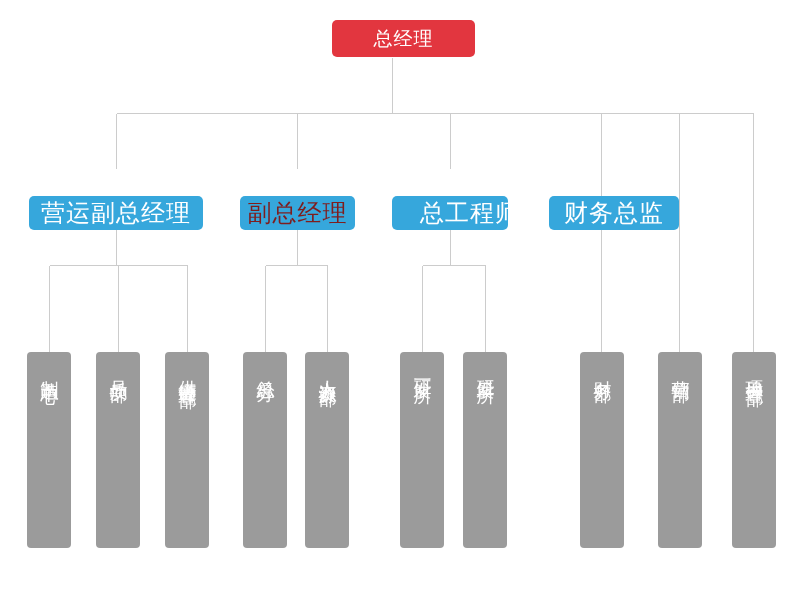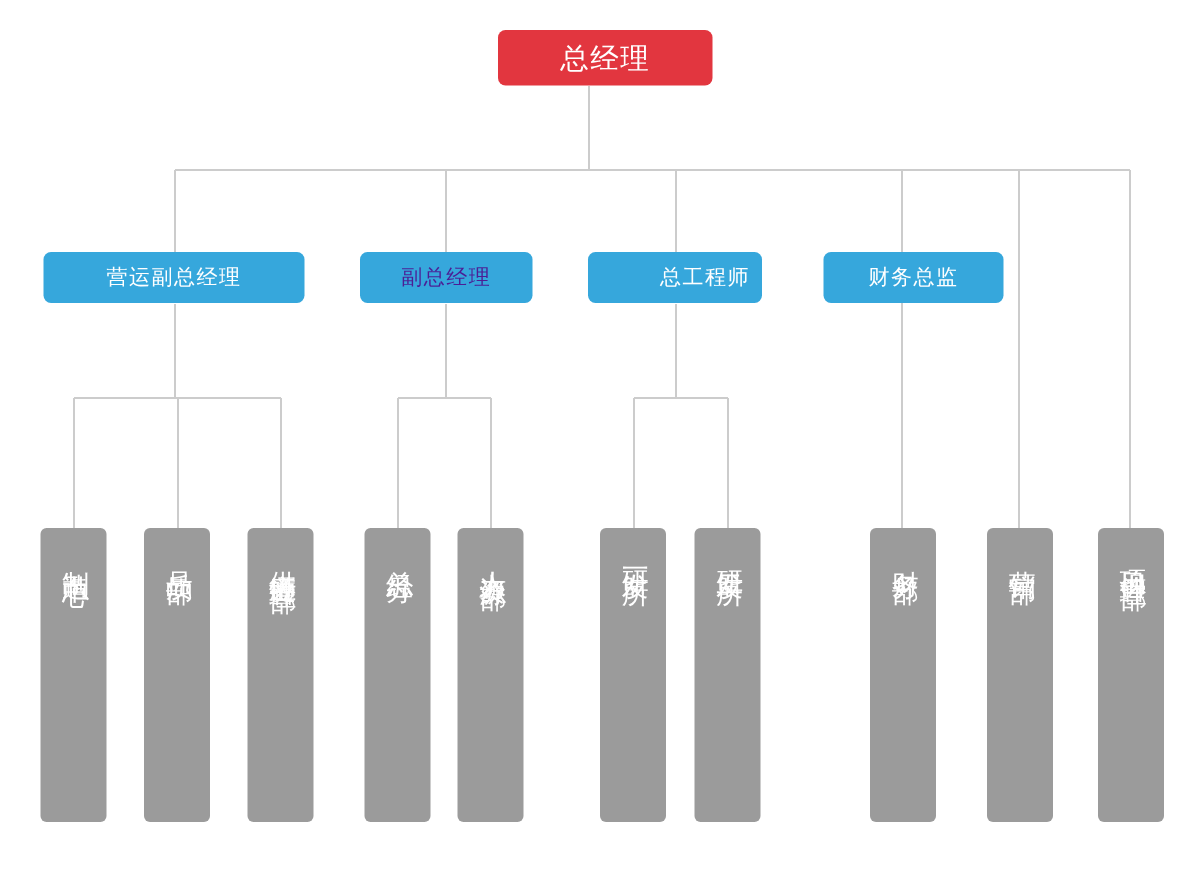--- a/index.html
+++ b/index.html
@@ -31,22 +31,23 @@
     border-radius:5px;
     z-index:2;
   }
   .node-root{
     background:#e2363f;
     font-size:19px;
     letter-spacing:1px;
   }
   .node-l2{
     background:#36a7dc;
-    font-size:14px;
+    font-size:24px;
     letter-spacing:1px;
+    margin-top:28px;
   }
   .node-leaf{
     background:#9b9b9b;
     border-radius:4px;
     font-size:18px;
     letter-spacing:2px;
     align-items:flex-start;
     padding-top:14px;
   }
   .vtext{
@@ -88,27 +89,27 @@
       <line x1="485.5" y1="265.5" x2="485.5" y2="352.5" stroke="#cccccc" stroke-width="1.4" shape-rendering="crispEdges"></line>
     </svg>
 
   <div class="node node-root" style="left: 332px; top: 20px; width: 143px; height: 37px; background: rgb(226, 54, 63); color: rgb(255, 255, 255);">
     <span class="lbl">总经理</span>
   </div>
 
   <div class="node node-l2" style="left: 29px; top: 168px; width: 174px; height: 34px; background: rgb(54, 167, 220); color: rgb(255, 255, 255);">
     <span class="lbl">营运副总经理</span>
   </div>
-  <div class="node node-l2" style="left: 240px; top: 168px; width: 115px; height: 34px; background: rgb(54, 167, 220); color: #4c1d95;">
+  <div class="node node-l2" style="left: 240px; top: 168px; width: 115px; height: 34px; background: rgb(54, 167, 220); color: #7f1d1d;">
     <span class="lbl">副总经理</span>
   </div>
   <div class="node node-l2" style="left: 392px; top: 168px; width: 116px; height: 34px; background: rgb(54, 167, 220); color: rgb(255, 255, 255); padding-left: 40px;">
     <span class="lbl">总工程师</span>
   </div>
-  <div class="node node-l2" style="left: 549px; top: 168px; width: 120px; height: 34px; background: rgb(54, 167, 220); color: rgb(255, 255, 255);">
+  <div class="node node-l2" style="left: 549px; top: 168px; width: 130px; height: 34px; background: rgb(54, 167, 220); color: rgb(255, 255, 255);">
     <span class="lbl">财务总监</span>
   </div>
 
   <div class="node node-leaf" style="left: 27px; top: 352px; width: 44px; height: 196px; background: rgb(155, 155, 155); color: rgb(255, 255, 255);">
     <span class="vtext">制造中心</span>
   </div>
   <div class="node node-leaf" style="left: 96px; top: 352px; width: 44px; height: 196px; background: rgb(155, 155, 155); color: rgb(255, 255, 255);">
     <span class="vtext">品质部</span>
   </div>
   <div class="node node-leaf" style="left: 165px; top: 352px; width: 44px; height: 196px; background: rgb(155, 155, 155); color: rgb(255, 255, 255);">

